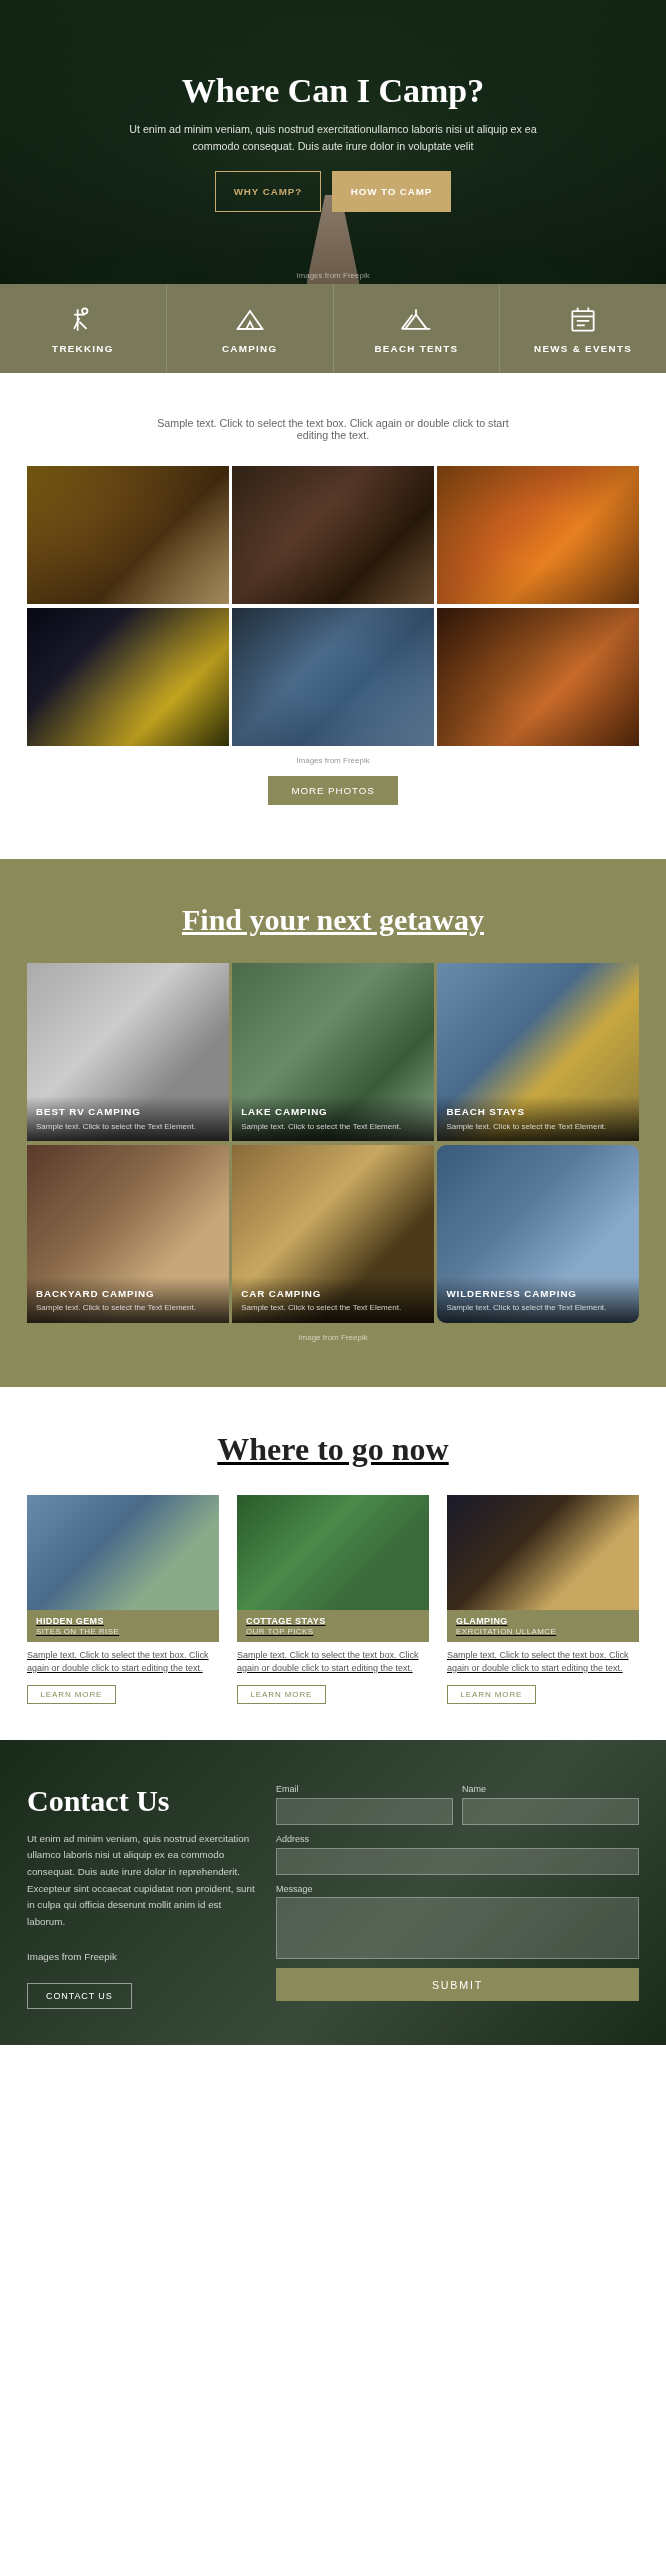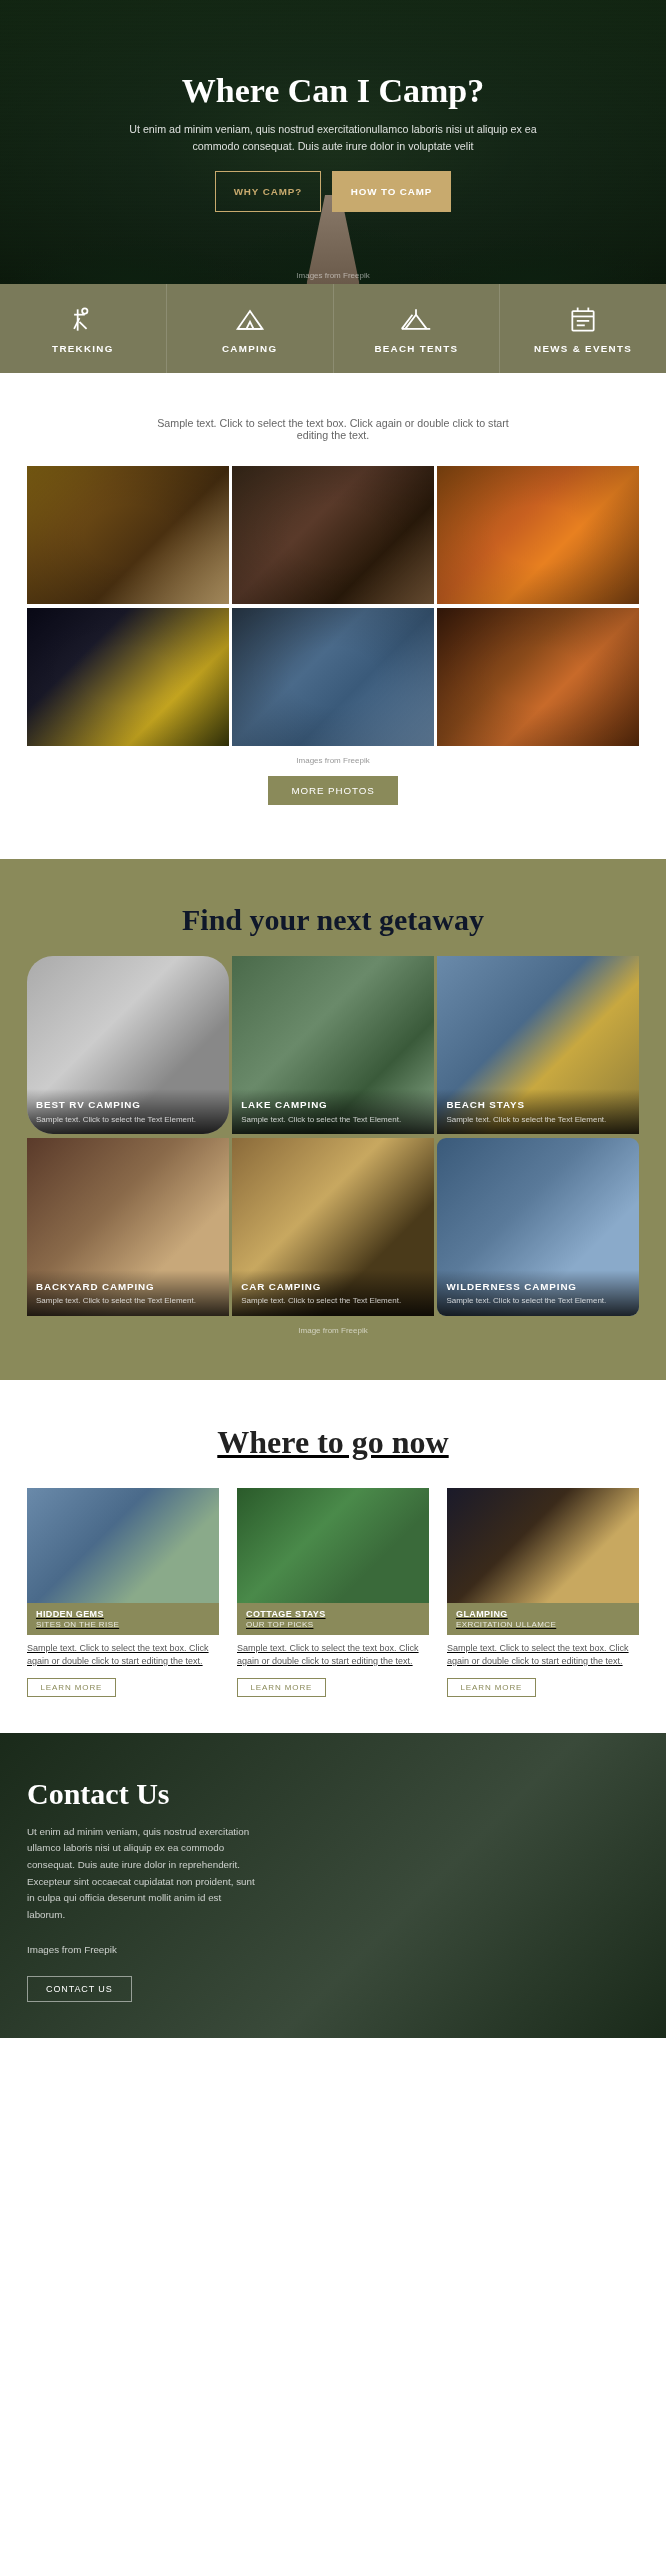--- a/index.html
+++ b/index.html
@@ -193,22 +193,23 @@
 
     
     .section-getaway {
       background: #8a8a5a;
       padding: 44px 27px 18px;
       text-align: center;
     }
     .section-getaway h2 {
       font-size: 30px;
       font-family: Georgia, serif;
-      color: #0f172a;
-      margin-bottom: 19px;
+      color: #ffffff;
+      margin-bottom: 26px;
+      text-decoration: underline;
     }
     .section-getaway .subtitle {
       font-size: 10.7px;
       color: rgba(255,255,255,0.8);
       max-width: 373px;
       margin: 0 auto 25px;
       font-family: Arial, sans-serif;
       line-height: 1.6;
     }
     .getaway-grid {
@@ -238,21 +239,21 @@
       font-family: Arial, sans-serif;
       margin-bottom: 3.6px;
     }
     .getaway-sample {
       font-size: 8px;
       color: rgba(255,255,255,0.75);
       font-family: Arial, sans-serif;
       line-height: 1.4;
     }
     
-    .gc1 { background: linear-gradient(135deg, #aaaaaa 0%, #cccccc 40%, #888888 70%); border-radius: 26px; }
+    .gc1 { background: linear-gradient(135deg, #aaaaaa 0%, #cccccc 40%, #888888 70%); }
     .gc2 { background: linear-gradient(135deg, #4a6a4a 0%, #6a8a6a 40%, #3a5a3a 70%, #8aaa8a 100%); }
     .gc3 { background: linear-gradient(135deg, #6a8aaa 0%, #4a6a8a 40%, #c8a840 60%, #8a7a3a 100%); }
     .gc4 { background: linear-gradient(135deg, #5a3a2a 0%, #8a6a4a 40%, #c8a87a 70%); }
     .gc5 { background: linear-gradient(135deg, #8a6a3a 0%, #c8a860 40%, #4a3a1a 70%); }
     .gc6 { background: linear-gradient(135deg, #3a5a7a 0%, #5a7a9a 40%, #8aaaca 70%); border-radius: 9px; }
 
     .getaway-credit {
       font-size: 8px;
       color: rgba(255,255,255,0.6);
       text-align: center;
@@ -579,14 +580,39 @@
   </div>
 </div>
 
 <div class="section-contact">
   <div class="contact-left">
     <h2>Contact Us</h2>
     <p>Ut enim ad minim veniam, quis nostrud exercitation ullamco laboris nisi ut aliquip ex ea commodo consequat. Duis aute irure dolor in reprehenderit. Excepteur sint occaecat cupidatat non proident, sunt in culpa qui officia deserunt mollit anim id est laborum.</p>
     <p class="contact-credit">Images from Freepik</p>
     <button class="contact-us-btn">CONTACT US</button>
   </div>
+  <div class="contact-right">
+    <div class="form-row">
+      <div class="form-group">
+        <label>Email</label>
+        <input type="email" style="">
+      </div>
+      <div class="form-group">
+        <label>Name</label>
+        <input type="text" style="">
+      </div>
+    </div>
+    <div class="form-row">
+      <div class="form-group">
+        <label>Address</label>
+        <input type="text" style="">
+      </div>
+    </div>
+    <div class="form-row">
+      <div class="form-group">
+        <label>Message</label>
+        <textarea style=""></textarea>
+      </div>
+    </div>
+    <button class="submit-btn">SUBMIT</button>
+  </div>
 </div>
 
 
 </body></html>

